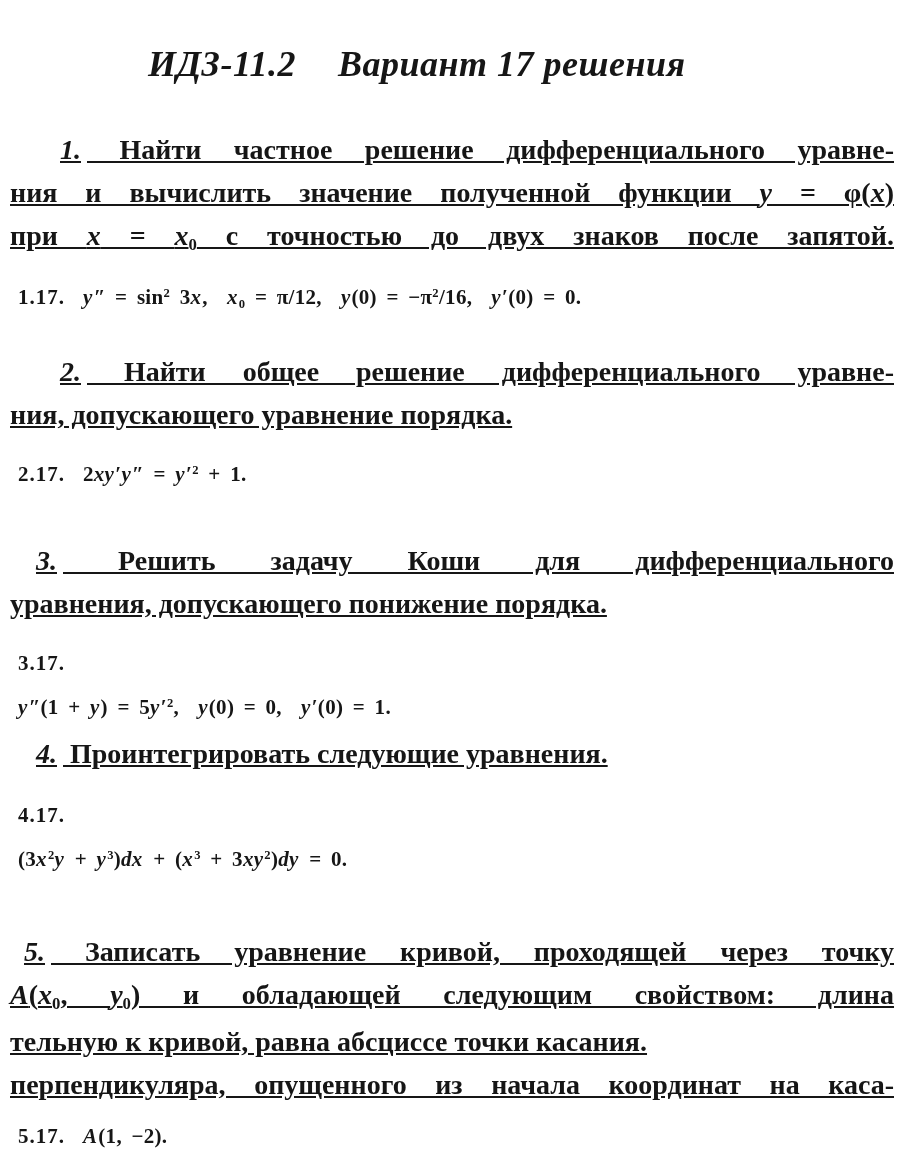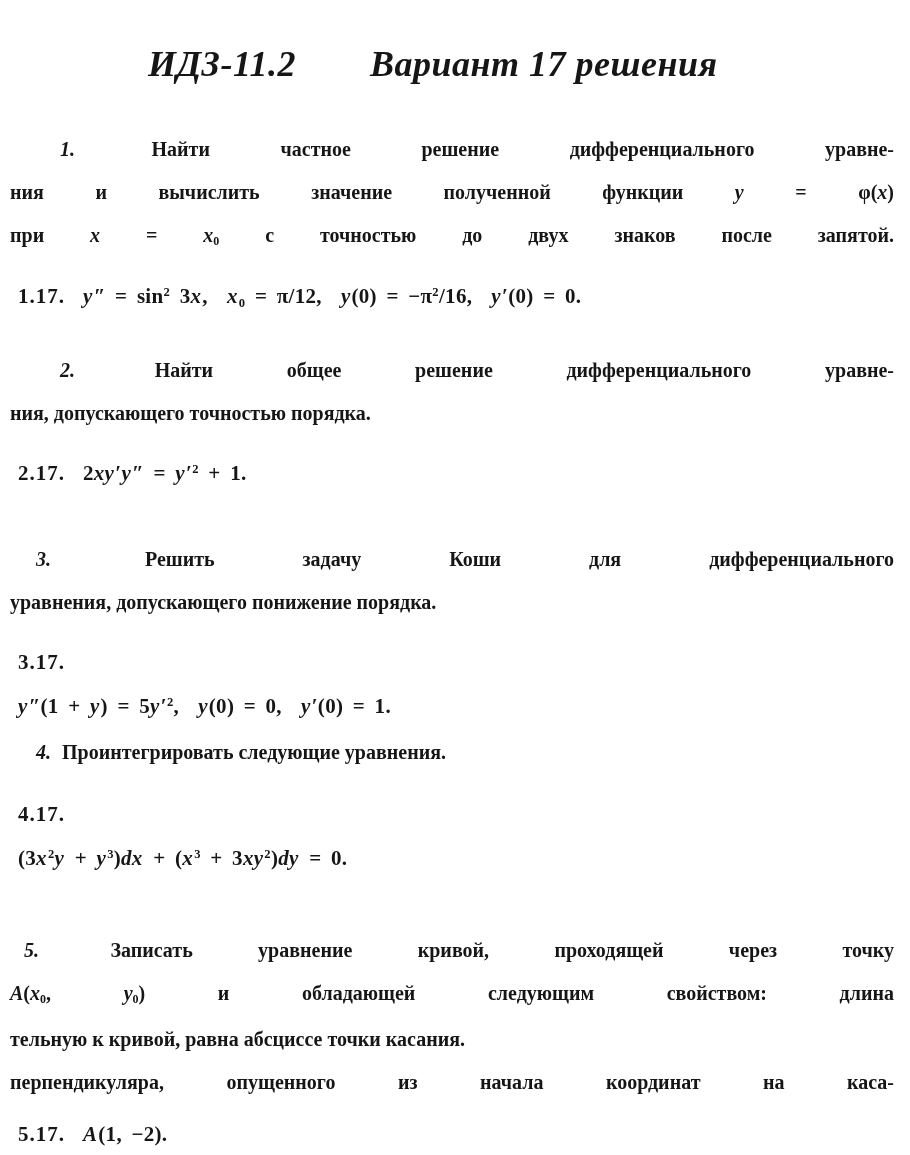--- a/index.html
+++ b/index.html
@@ -16,33 +16,34 @@
     color: #161616;
     font-family: "Liberation Serif", "DejaVu Serif", serif;
     overflow: hidden;
     box-sizing: border-box;
     padding: 0 16px 0 10px;
   }
   
   .doc-title {
     display: flex;
     align-items: baseline;
-    gap: 74px;
+    gap: 42px;
     margin: 44px 0 0 138px;
     font-size: 36px;
     line-height: 40px;
     font-weight: 700;
     font-style: italic;
     letter-spacing: 0.5px;
   }
   
   .para {
-    font-size: 20px;
+    font-size: 28px;
     line-height: 43px;
     font-weight: 700;
+    text-decoration: underline;
   }
   .para .line {
     white-space: normal;
   }
   .line.just {
     text-align: justify;
     text-align-last: justify;
   }
   .ind-lg { text-indent: 50px; }
   .ind-md { text-indent: 26px; }
@@ -109,21 +110,21 @@
     <div class="line just">ния и вычислить значение полученной функции <i>y</i> = φ(<i>x</i>)</div>
     <div class="line just">при <i>x</i> = <i>x</i><sub>0</sub> с точностью до двух знаков после запятой.</div>
   </div>
   <div class="eq mt-e1">
     <span class="eq-label">1.17.</span>
     <span class="eq-math"><i>y</i>″ = sin<sup>2</sup> 3<i>x</i>, &nbsp;<i>x</i><sub>0</sub> = π/12, &nbsp;<i>y</i>(0) = −π<sup>2</sup>/16, &nbsp;<i>y</i>′(0) = 0.</span>
   </div>
 
   <div class="para mt-p2">
     <div class="line just ind-lg"><i class="pn">2.</i> Найти общее решение дифференциального уравне-</div>
-    <div class="line">ния, допускающего точностью порядка.</div>
+    <div class="line">ния, допускающего уравнение порядка.</div>
   </div>
   <div class="eq mt-e2">
     <span class="eq-label">2.17.</span>
     <span class="eq-math">2<i>xy</i>′<i>y</i>″ = <i>y</i>′<sup>2</sup> + 1.</span>
   </div>
 
   <div class="para mt-p3">
     <div class="line just ind-md"><i class="pn">3.</i> Решить задачу Коши для дифференциального</div>
     <div class="line">уравнения, допускающего понижение порядка.</div>
   </div>

